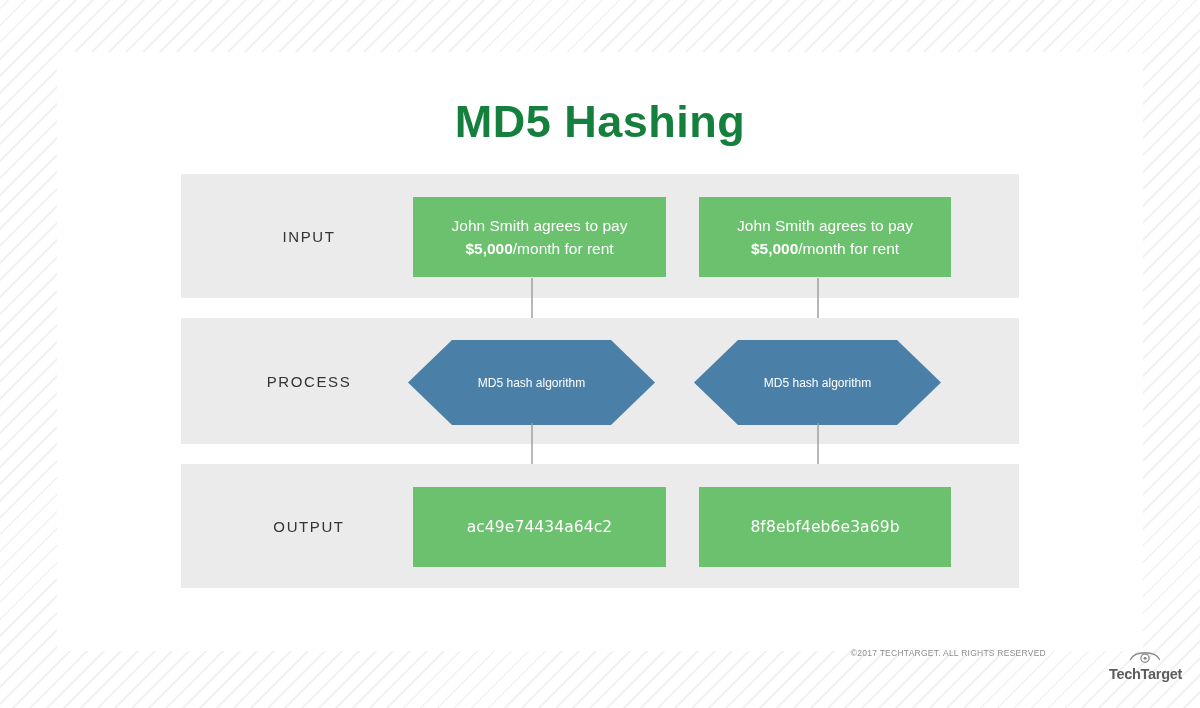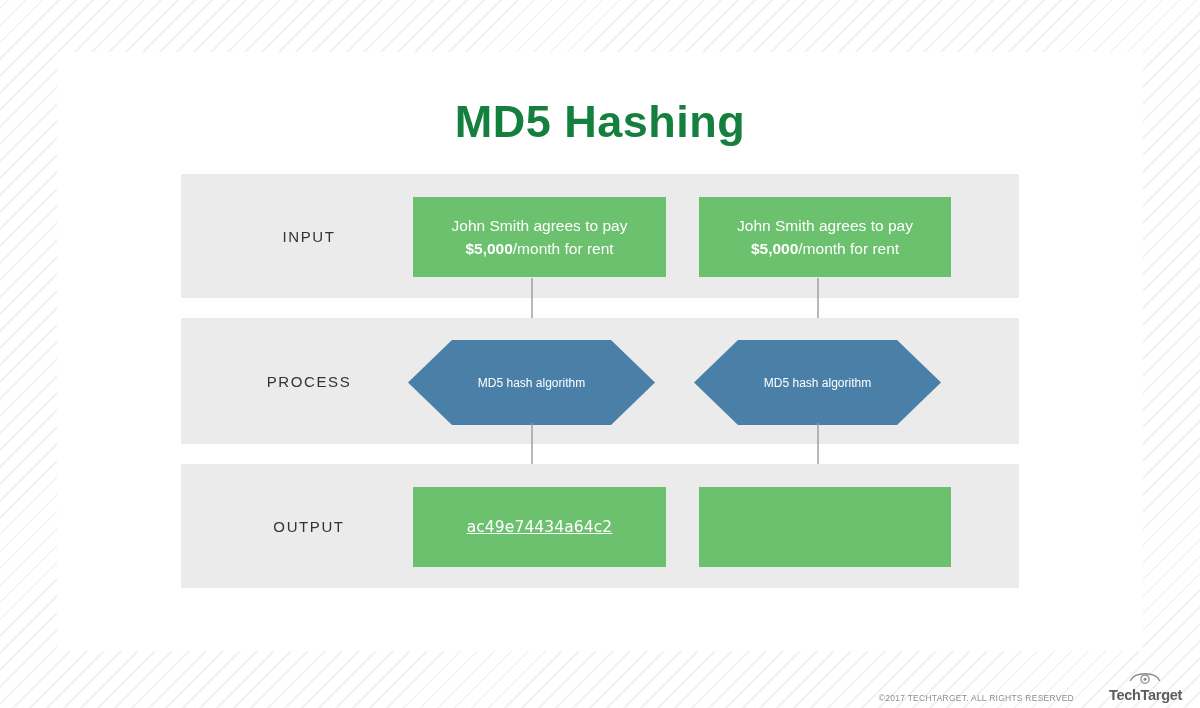--- a/index.html
+++ b/index.html
@@ -98,21 +98,20 @@
     top: 197px;
     height: 80px;
     font-size: 15.5px;
   }
   .gbox-output {
     top: 487px;
     height: 80px;
     font-size: 15.5px;
     font-family: "DejaVu Sans", sans-serif;
     letter-spacing: 0.1px;
-    text-decoration: underline;
   }
   .col-a { left: 405px; width: 253px; }
   .col-b { left: 691px; width: 252px; }
 
   .gbox-input b { font-weight: bold; }
   .hash-line { display: block; }
 
   
   .hexwrap {
     position: absolute;
@@ -156,24 +155,24 @@
   .arrow svg { display: block; }
   .arr-top    { top: 278px; height: 65px; }
   .arr-bottom { top: 423px; height: 66px; }
   .arr-a { left: 525px; }
   .arr-b { left: 811px; }
 
   
   .footer {
     position: absolute;
     right: 18px;
-    top: 669px;
-    display: flex;
-    align-items: flex-end;
-    gap: 0;
+    top: 648px;
+    display: flex;
+    align-items: flex-start;
+    gap: 28px;
   }
   .copyright {
     font-size: 8.5px;
     color: #8d8d8d;
     letter-spacing: 0.25px;
     white-space: nowrap;
   }
   .logo {
     display: flex;
     flex-direction: column;
@@ -268,20 +267,21 @@
   </div>
 
   <div class="gbox gbox-output col-a">
     <div>
       <span class="hash-line">ac49e74434a64c2</span>
     </div>
   </div>
 
   <div class="gbox gbox-output col-b">
     <div>
+      <span class="hash-line">8f8ebf4eb6e3a69b</span>
     </div>
   </div>
 
   <div class="footer">
     <div class="copyright">©2017 TECHTARGET. ALL RIGHTS RESERVED</div>
     <div class="logo">
       <span class="logo-eye">
         <svg width="32" height="15" viewBox="0 0 32 15" xmlns="http://www.w3.org/2000/svg">
           <path d="M1.5 11.5 C6 2.5, 26 2.5, 30.5 11.5" fill="none" stroke="#8a8a8a" stroke-width="1.3" stroke-linecap="round"></path>
           <circle cx="16" cy="10.2" r="4.1" fill="none" stroke="#8a8a8a" stroke-width="1.3"></circle>

